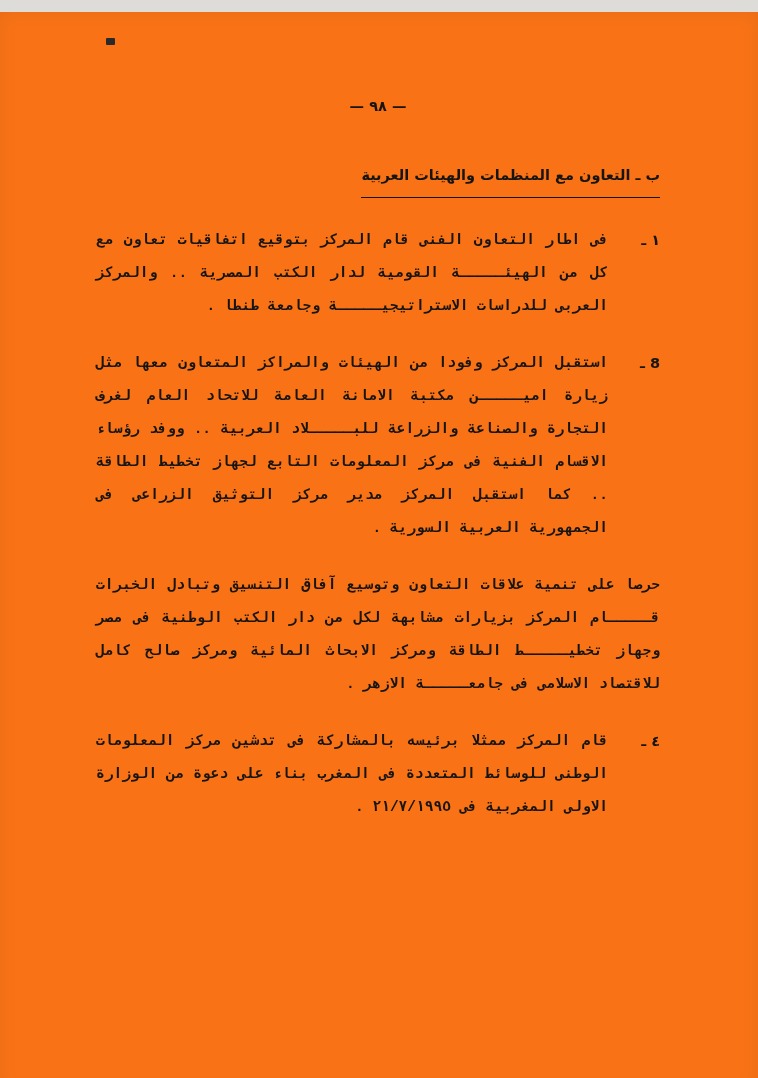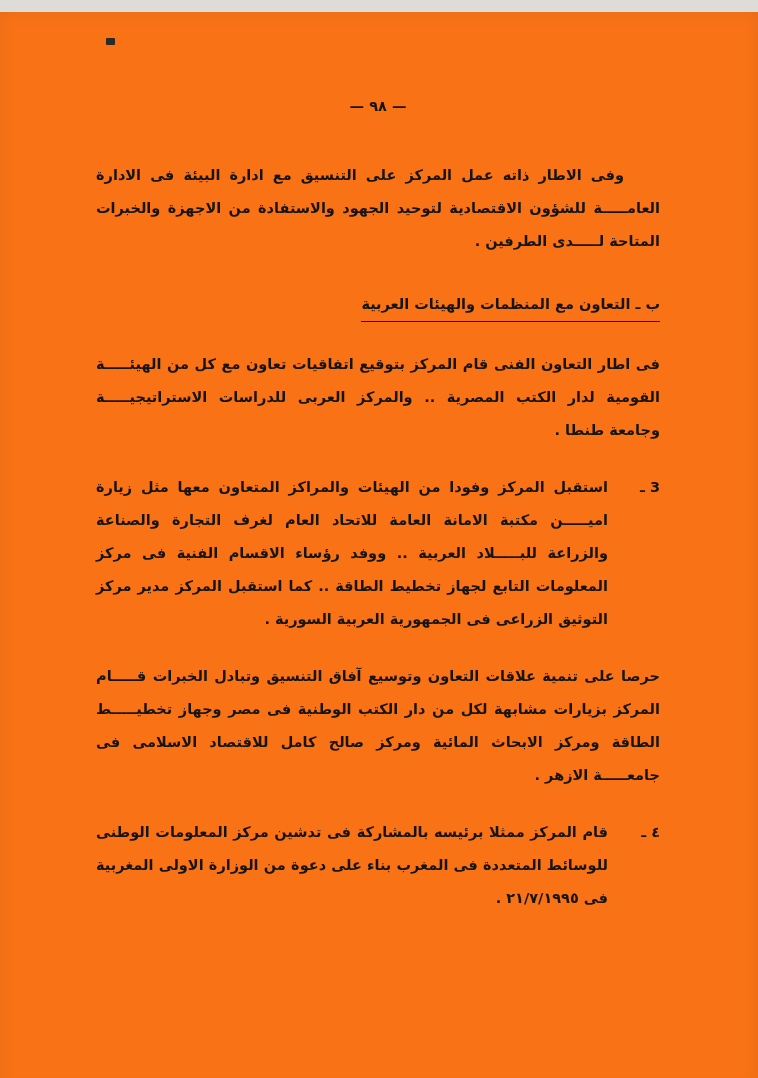--- a/index.html
+++ b/index.html
@@ -47,65 +47,67 @@
     margin: 0 0 16px 0;
     text-indent: 36px;
   }
   .section-heading {
     margin: 30px 0 26px 0;
     font-weight: bold;
   }
   .section-heading .underlined {
     display: inline-block;
     border-bottom: 1.5px solid #171512;
+    padding-bottom: 5px;
   }
   .list { margin-top: 6px; }
   .list-item {
     display: flex;
     direction: rtl;
     margin-bottom: 24px;
   }
   .list-item .num {
     flex: 0 0 52px;
     font-weight: bold;
     white-space: nowrap;
   }
   .list-item .item-text {
     flex: 1 1 auto;
     margin: 0;
     text-align: justify;
+    font-family: Liberation Mono, monospace;
   }
 </style>
 </head>
 <body>
 
 <div class="page">
 
   <div class="scan-artifact"></div>
 
   <div class="content">
 
     <div class="page-number">— ٩٨ —</div>
 
 
-    <p class="para">وفى الاطار ذاته عمل المركز على التنسيق مع ادارة البيئة فى الادارة العامـــــة للشؤون الاقتصادية لتوحيد الجهود والاستفادة من الاجهزة والخبرات المتاحة لـــــدى الطرفين .</p>
 
     <div class="section-heading">
       <span class="underlined">ب ـ  التعاون مع المنظمات والهيئات العربية</span>
     </div>
 
 
     <div class="list">
 
       <div class="list-item">
+        <span class="num">١ ـ</span>
         <p class="item-text">فى اطار التعاون الفنى قام المركز بتوقيع اتفاقيات تعاون مع كل من الهيئـــــة القومية لدار الكتب المصرية .. والمركز العربى للدراسات الاستراتيجيـــــة وجامعة طنطا .</p>
       </div>
 
       <div class="list-item">
-        <span class="num">3 ـ</span>
+        <span class="num">8 ـ</span>
         <p class="item-text">استقبل المركز وفودا من الهيئات والمراكز المتعاون معها مثل زيارة اميـــــن مكتبة الامانة العامة للاتحاد العام لغرف التجارة والصناعة والزراعة للبـــــلاد العربية .. ووفد رؤساء الاقسام الفنية فى مركز المعلومات التابع لجهاز تخطيط الطاقة .. كما استقبل المركز مدير مركز التوثيق الزراعى فى الجمهورية العربية السورية .</p>
       </div>
 
       <div class="list-item">
         <p class="item-text">حرصا على تنمية علاقات التعاون وتوسيع آفاق التنسيق وتبادل الخبرات قـــــام المركز بزيارات مشابهة لكل من دار الكتب الوطنية فى مصر وجهاز تخطيـــــط الطاقة ومركز الابحاث المائية ومركز صالح كامل للاقتصاد الاسلامى فى جامعـــــة الازهر .</p>
       </div>
 
       <div class="list-item">
         <span class="num">٤ ـ</span>
         <p class="item-text">قام المركز ممثلا برئيسه بالمشاركة فى تدشين مركز المعلومات الوطنى للوسائط المتعددة فى المغرب بناء على دعوة من الوزارة الاولى المغربية فى ٢١/٧/١٩٩٥ .</p>

